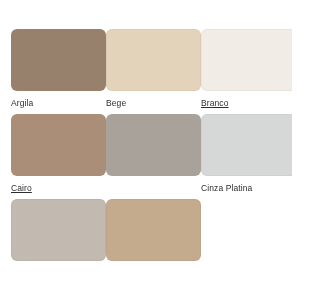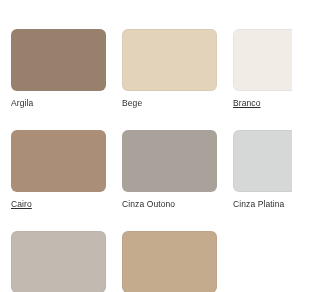--- a/index.html
+++ b/index.html
@@ -18,21 +18,20 @@
     width: 292px;
     height: 292px;
     box-sizing: border-box;
     padding: 29px 7px 0 11px;
     display: grid;
     grid-template-columns: 95px 95px 95px;
     grid-template-rows: 85px 85px 85px;
     column-gap: 0px;
     row-gap: 0px;
     align-content: start;
-    gap: 16px;
   }
   .swatch-cell {
     position: relative;
     width: 95px;
     height: 85px;
     box-sizing: border-box;
   }
   .swatch-chip {
     position: relative;
     width: 95px;
@@ -81,21 +80,20 @@
     <div class="swatch-cell">
       <div class="swatch-chip light-edge" style="background: rgb(241, 236, 230);"></div>
       <span class="swatch-label" style="color: rgb(45, 45, 45); text-decoration: underline;">Branco</span>
     </div>
     <div class="swatch-cell">
       <div class="swatch-chip" style="background: rgb(171, 142, 119);"></div>
       <span class="swatch-label" style="color: rgb(45, 45, 45); text-decoration: underline;">Cairo</span>
     </div>
     <div class="swatch-cell">
       <div class="swatch-chip" style="background: rgb(168, 162, 155);"></div>
-      <span class="swatch-label" style="color: rgb(45, 45, 45);">Cinza Outono</span>
     </div>
     <div class="swatch-cell">
       <div class="swatch-chip light-edge" style="background: rgb(214, 215, 215);"></div>
       <span class="swatch-label" style="color: rgb(45, 45, 45);">Cinza Platina</span>
     </div>
     <div class="swatch-cell">
       <div class="swatch-chip light-edge" style="background: rgb(194, 186, 176);"></div>
     </div>
     <div class="swatch-cell">
       <div class="swatch-chip light-edge" style="background: rgb(196, 171, 142);"></div>

